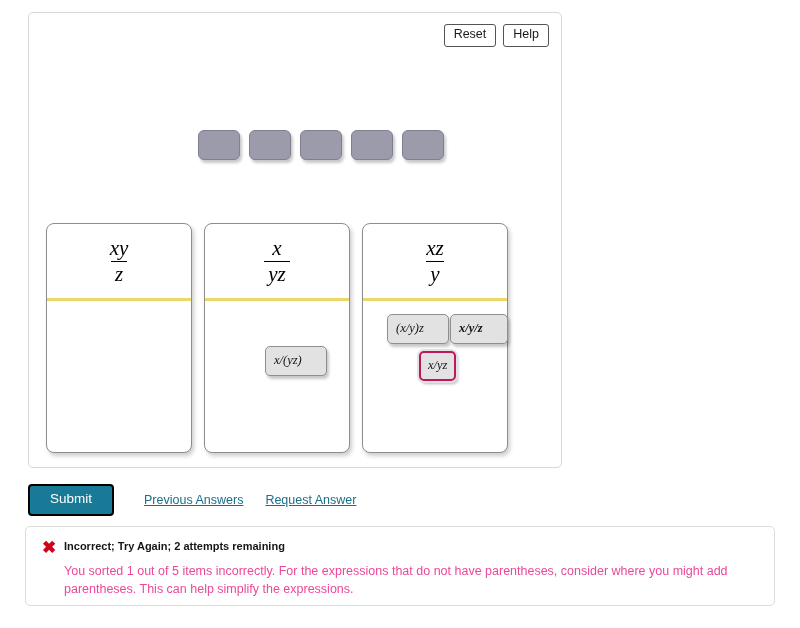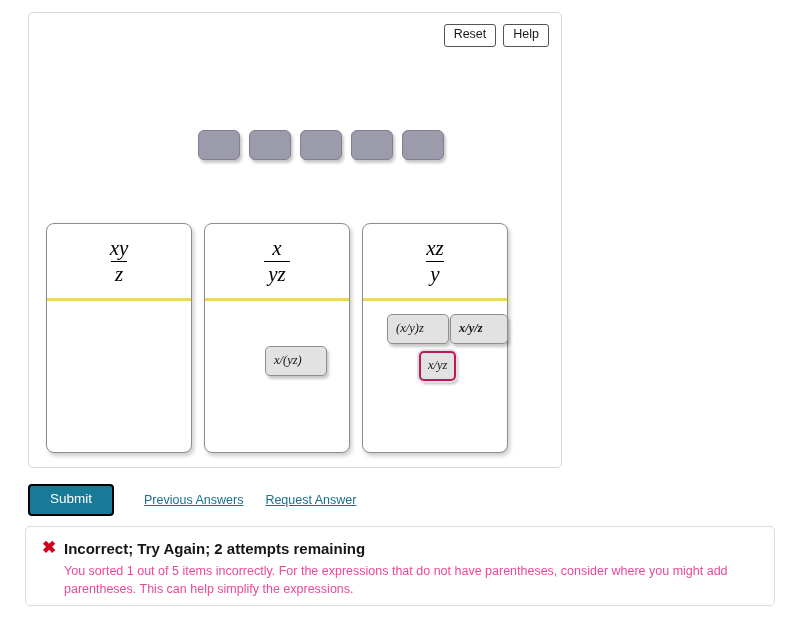--- a/index.html
+++ b/index.html
@@ -183,21 +183,21 @@
     border: 1px solid #dcdcdc;
     border-radius: 5px;
     background: #ffffff;
     box-sizing: border-box;
   }
   .fb-head {
     position: absolute;
     left: 38px;
     top: 13px;
     font-family: "Liberation Sans", sans-serif;
-    font-size: 15px;
+    font-size: 11px;
     font-weight: bold;
     color: #161616;
   }
   .fb-x {
     position: absolute;
     left: 14px;
     top: 12px;
     width: 18px;
     height: 18px;
     color: #d0021b;

